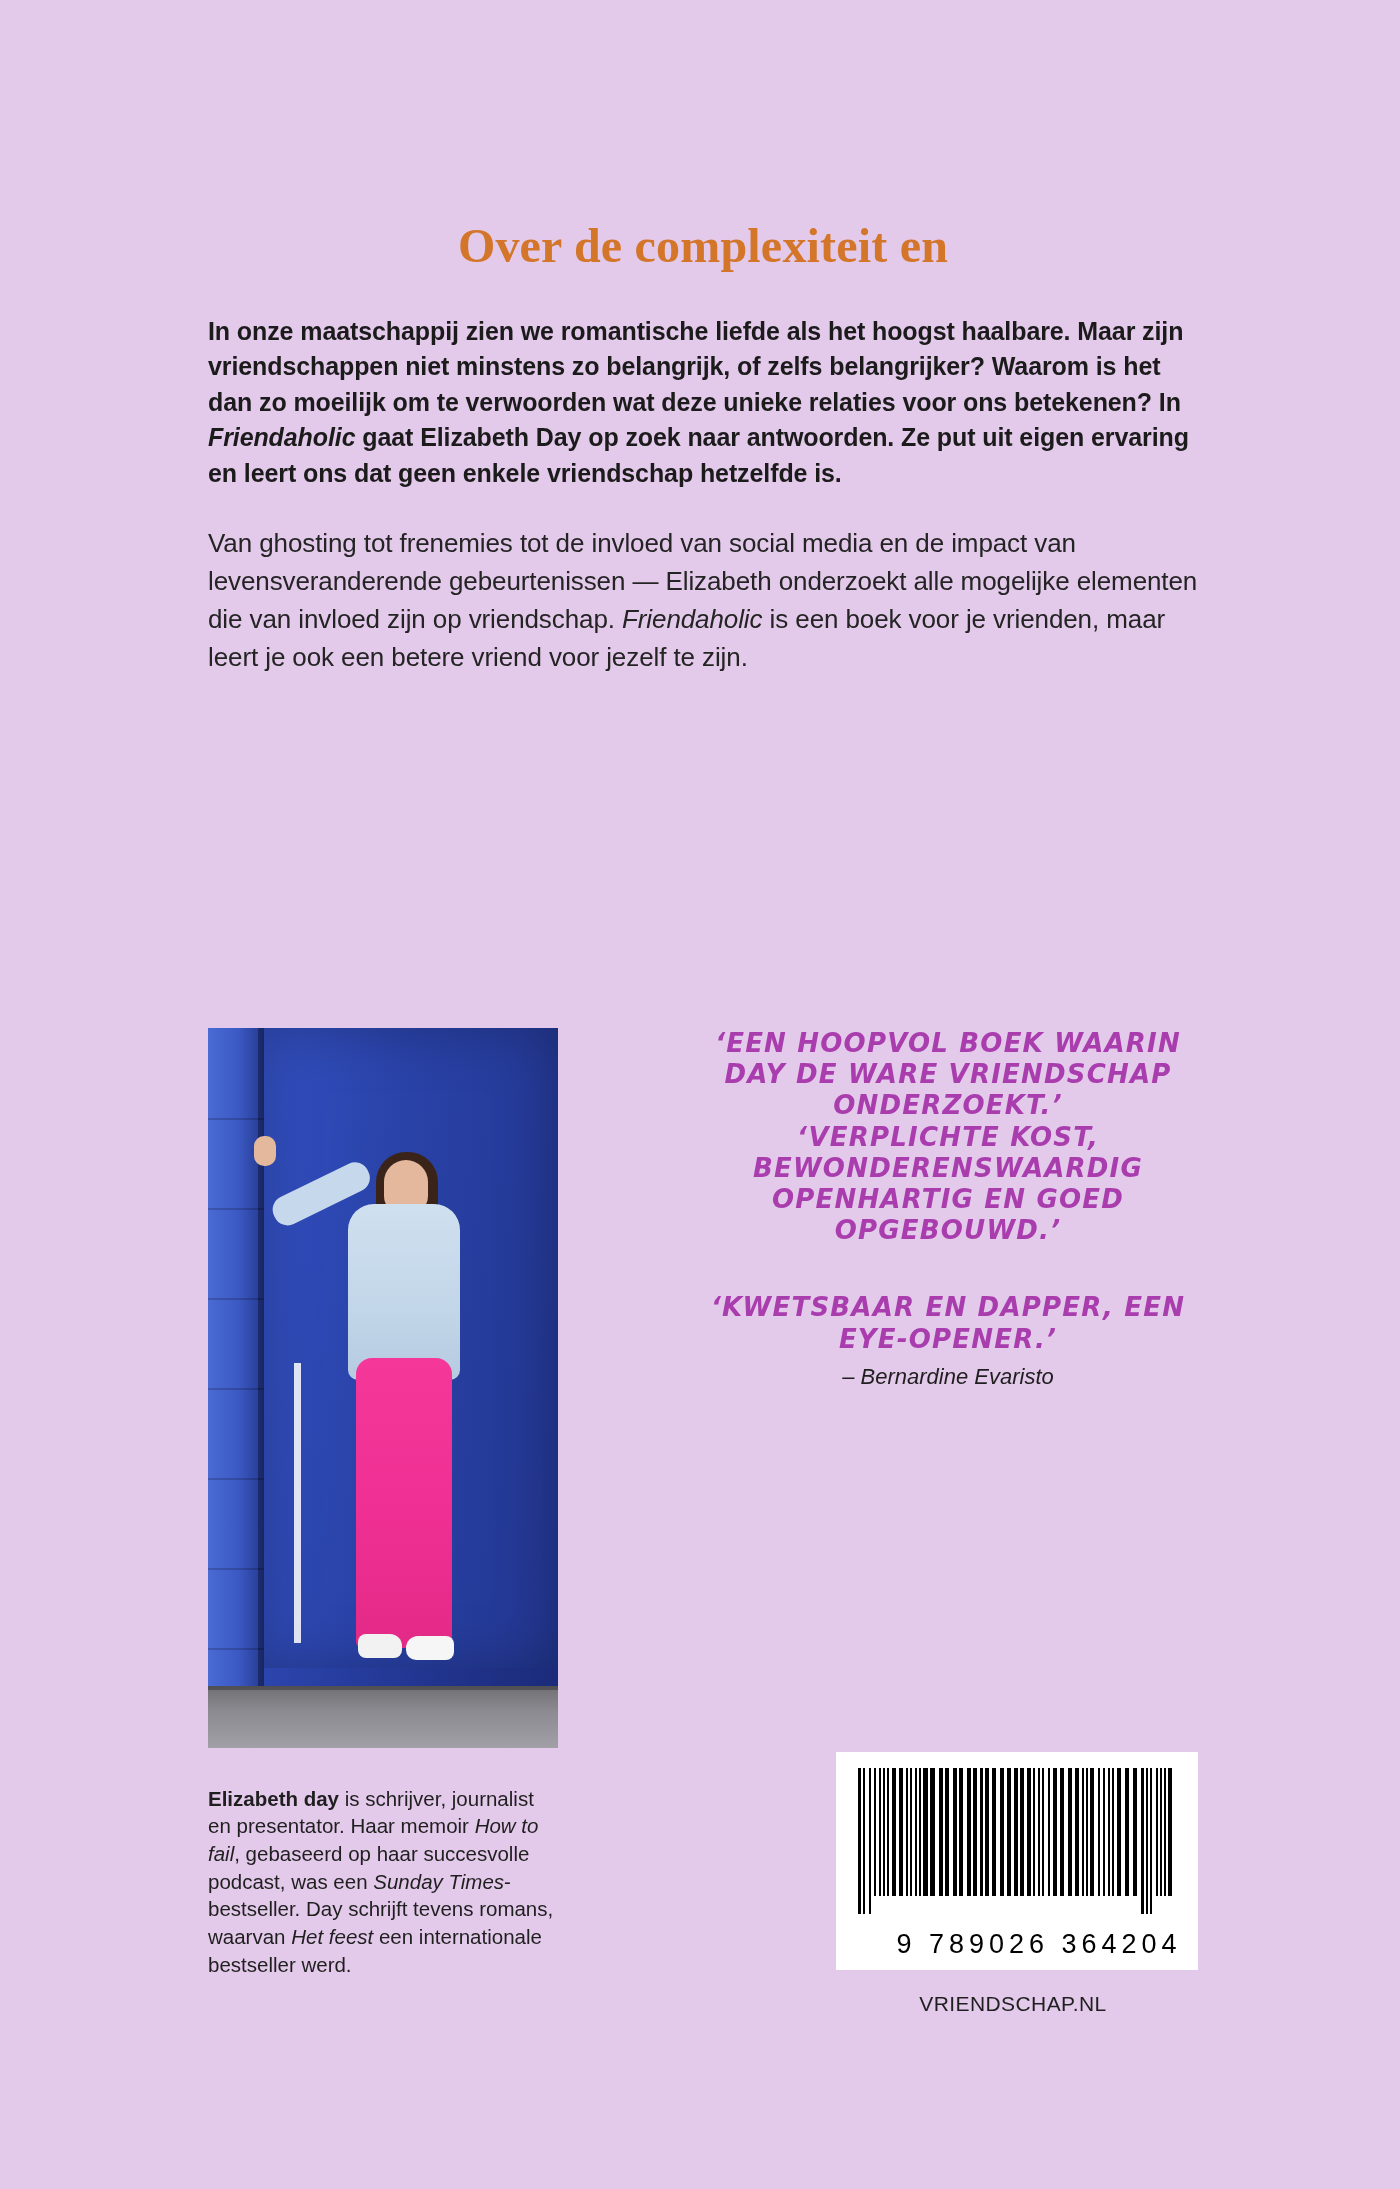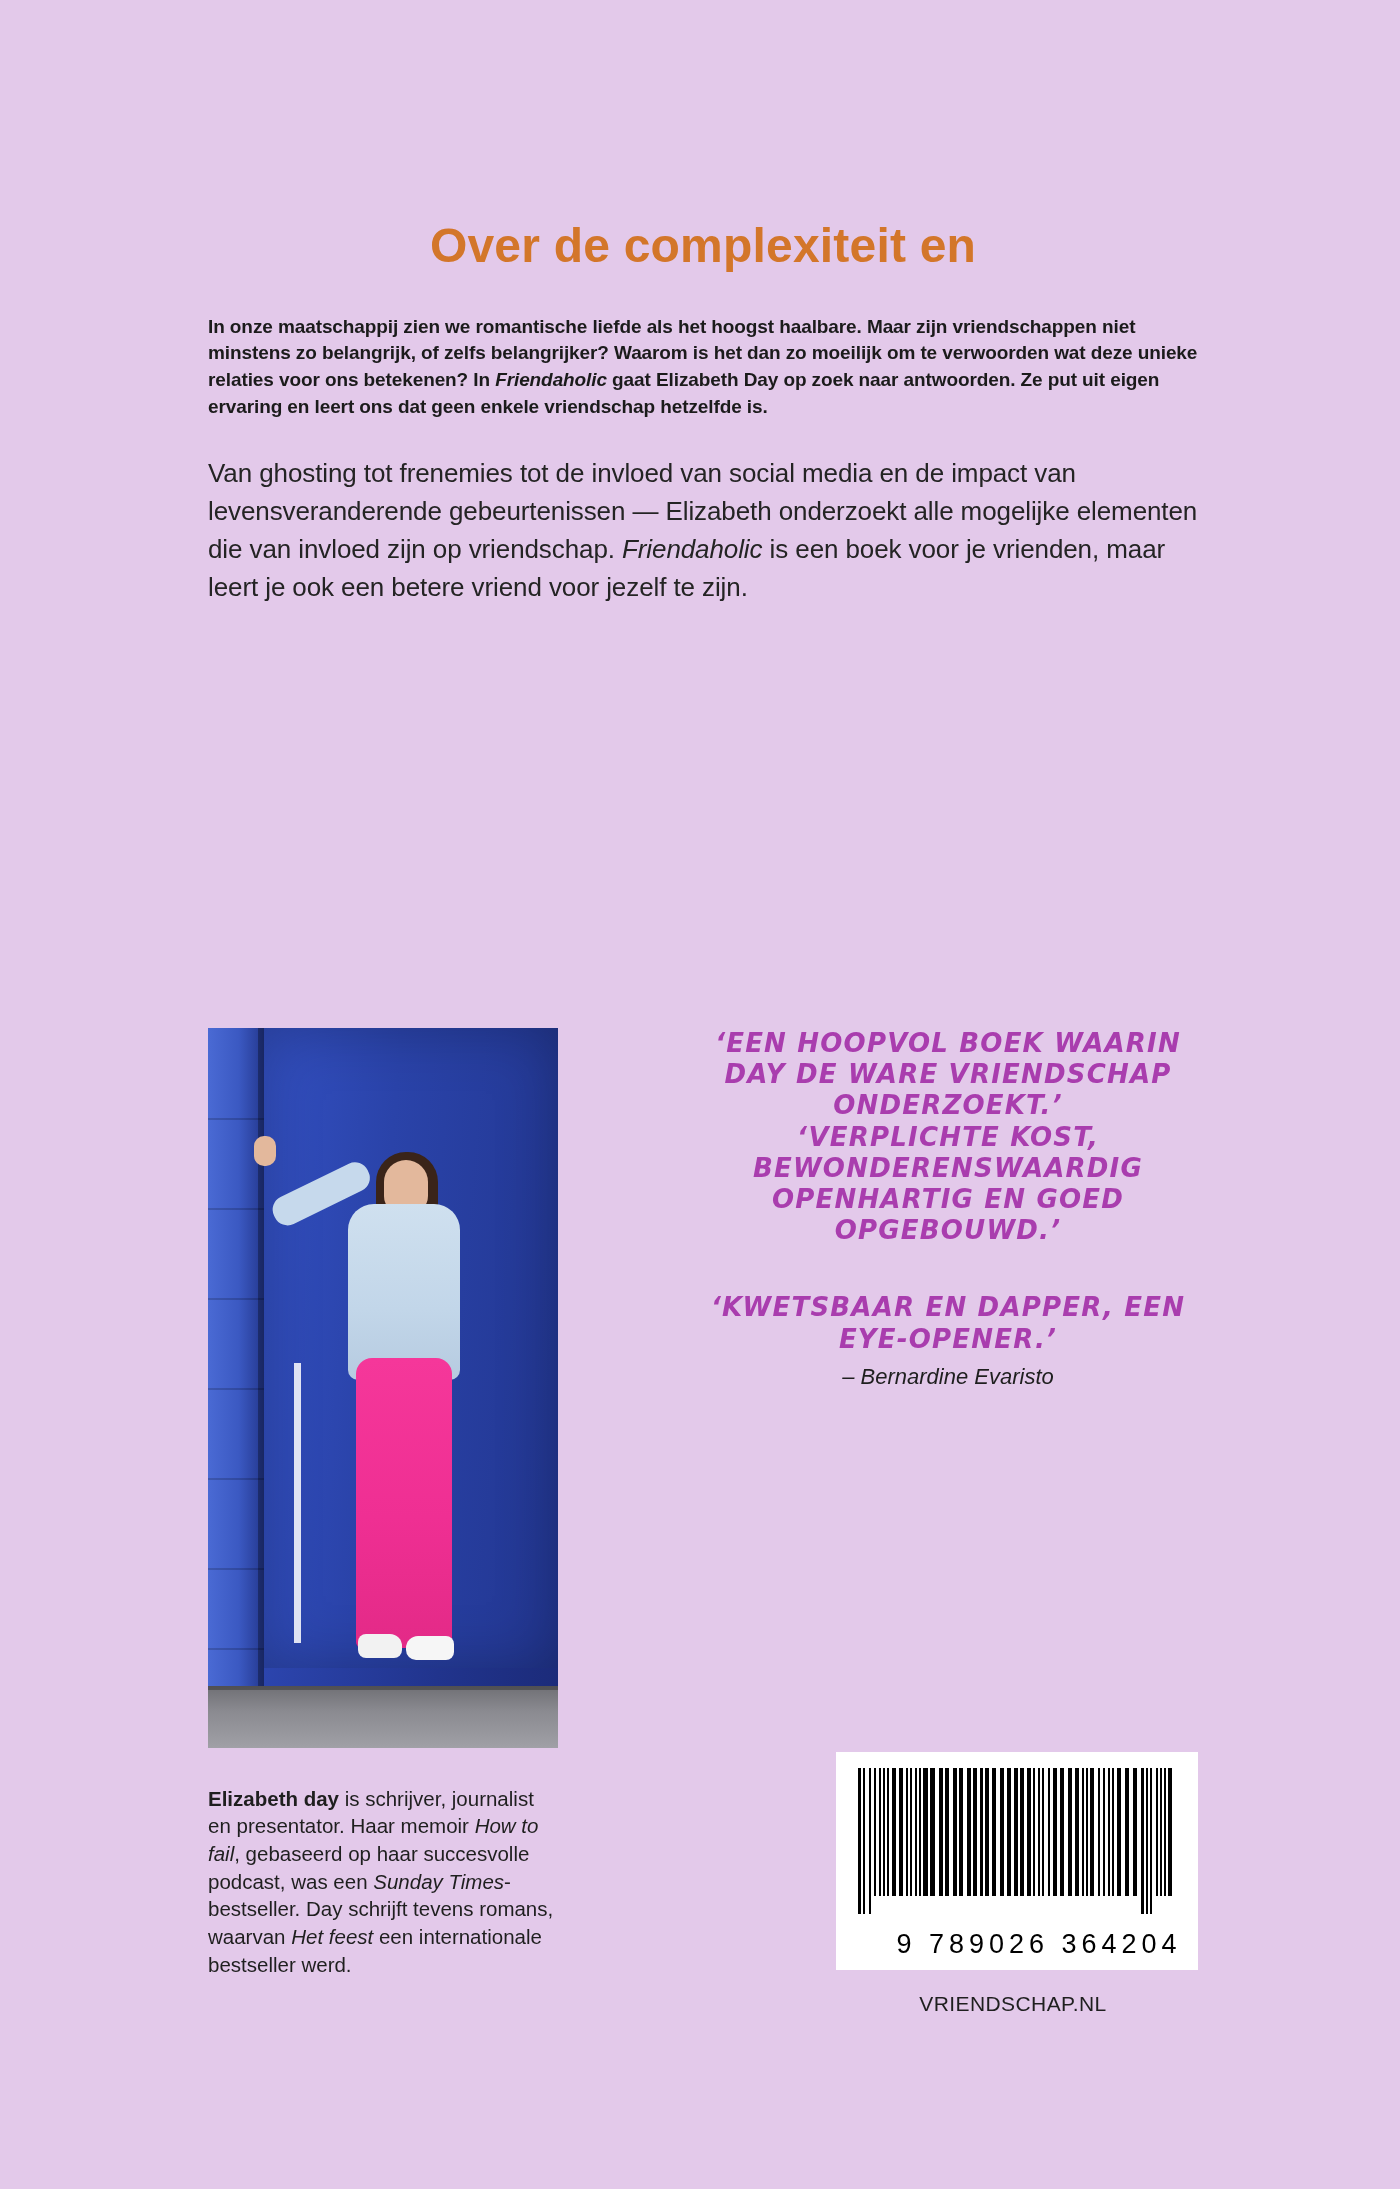--- a/index.html
+++ b/index.html
@@ -23,33 +23,33 @@
     top: 0;
     width: 990px;
     height: 2189px;
   }
 
   
   .headline {
     margin: 0;
     padding-top: 216px;
     text-align: center;
-    font-family: Liberation Sans, sans-serif;
+    font-family: Liberation Serif, serif;
     font-weight: bold;
     font-size: 48px;
     line-height: 1.24;
     color: #d3762a;
     letter-spacing: 0.2px;
   }
   .headline .l2 { display: block; }
 
   
   .lead {
     margin: 38px 0 0 0;
-    font-size: 19px;
+    font-size: 25px;
     line-height: 1.42;
     font-weight: bold;
     color: #1b1b1b;
     letter-spacing: -0.1px;
   }
   .lead em { font-style: italic; }
   .body2 {
     margin: 34px 0 0 0;
     font-size: 26px;
     line-height: 1.46;

